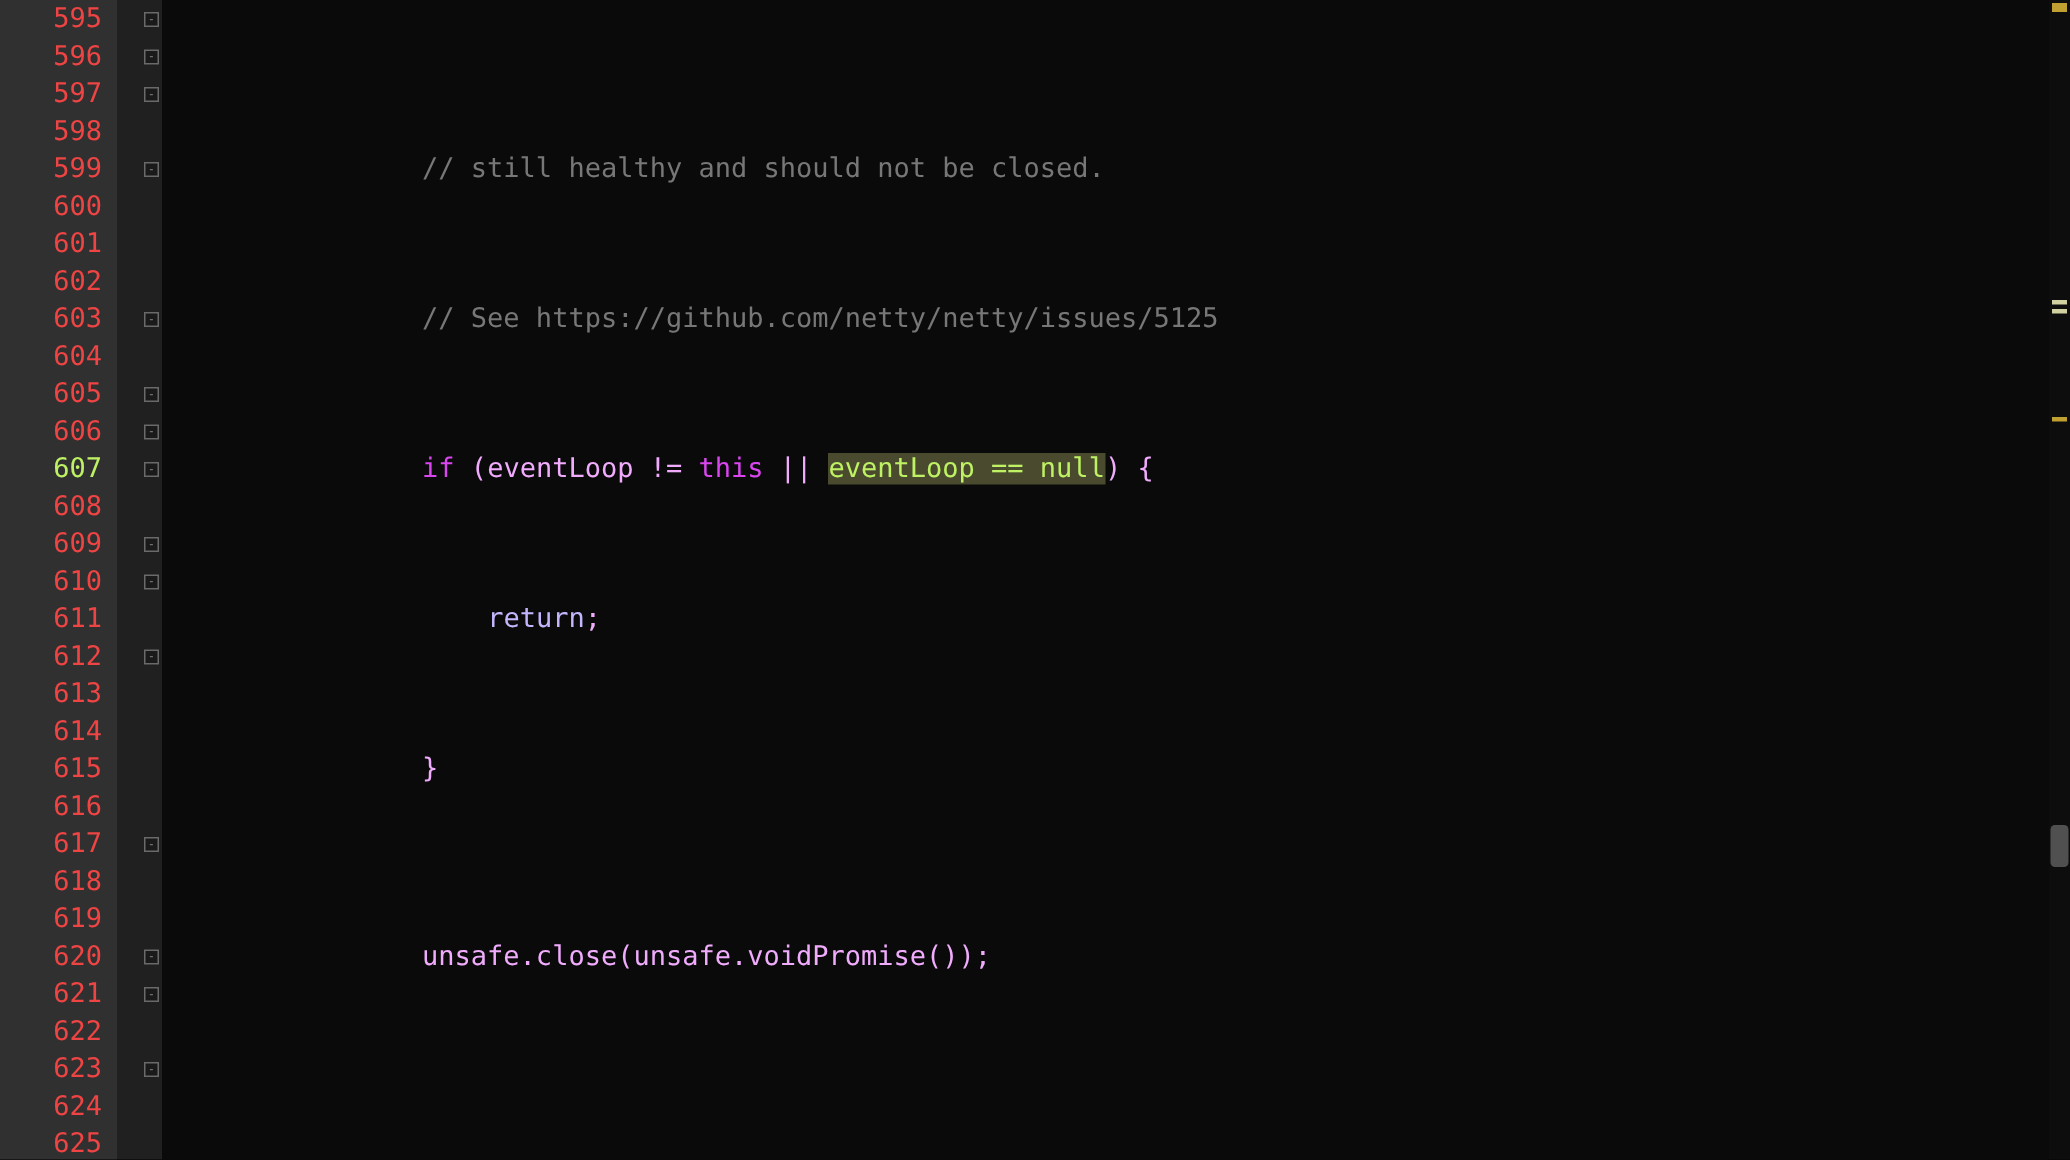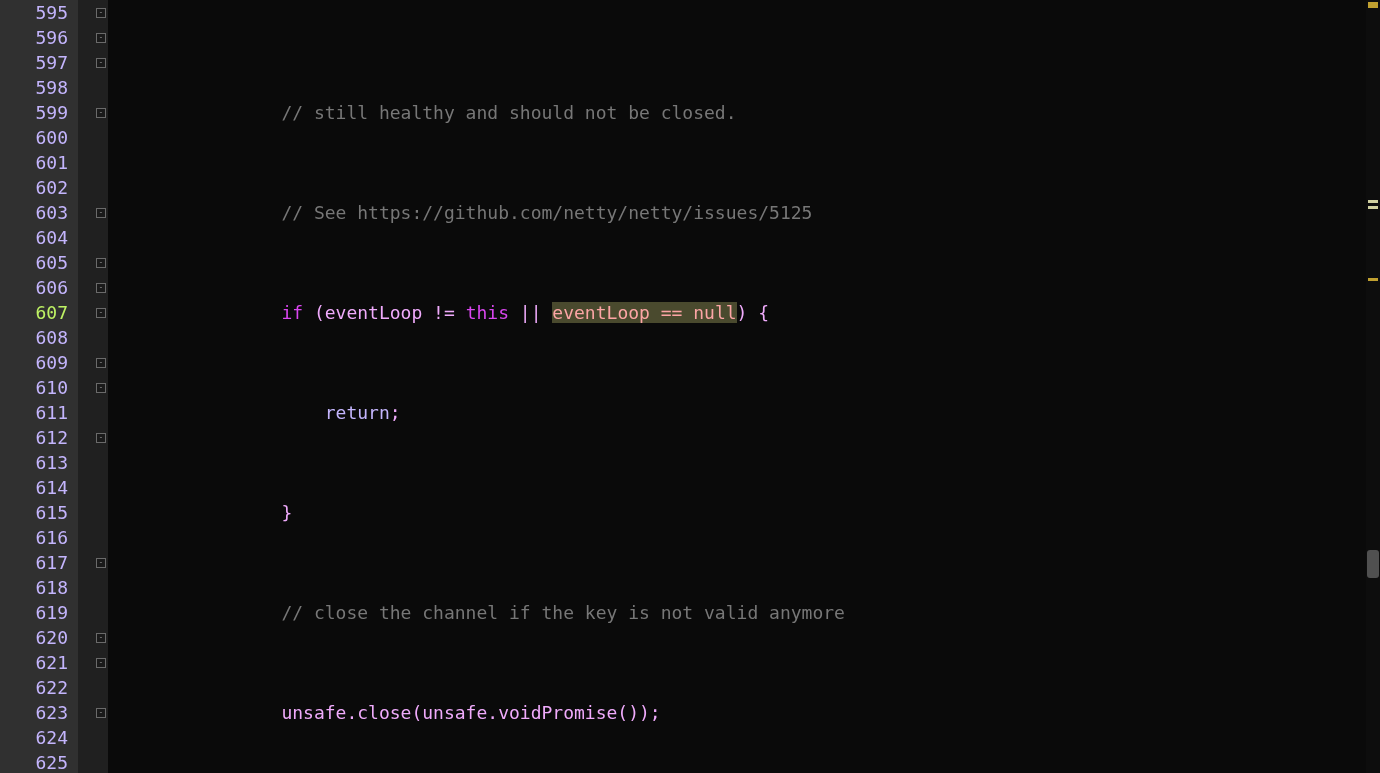--- a/index.html
+++ b/index.html
@@ -24,21 +24,21 @@
     flex: 0 0 108px;
     background: #202020;
     position: relative;
   }
   .line-numbers {
     width: 78px;
     background: #303030;
     height: 100%;
   }
   .line-no {
-    color: #c4b5fd;
+    color: #ef4444;
     text-align: right;
     padding-right: 10px;
     font-family: "Menlo", "Consolas", monospace;
     font-size: 18px;
     height: 25px;
     line-height: 25px;
   }
   .line-no.current {
     color: #bef264;
   }
@@ -69,21 +69,21 @@
     overflow: hidden;
   }
   .code-line {
     height: 25px;
     line-height: 25px;
     padding-left: 0;
   }
   .kw     { color: #d946ef; }
   .cm     { color: #777; text-align: right; }
   .id     { color: #f0abfc; }
-  .hl     { background: #4a4a2e; color: #fca5a5; }
+  .hl     { background: #4a4a2e; color: #bef264; }
   .ret    { color: #c4b5fd; }
   .scrollbar-right {
     position: absolute;
     top: 0; right: 0;
     width: 14px;
     height: 100%;
     background: #0d0d0d;
   }
   .mark {
     position: absolute;
@@ -165,21 +165,20 @@
     <div class="code-line"><span class="cm">                // still healthy and should not be closed.</span></div>
     
     <div class="code-line"><span class="cm">                // See https://github.com/netty/netty/issues/5125</span></div>
     
     <div class="code-line"><span class="id">                </span><span class="kw">if</span><span class="id"> (eventLoop != </span><span class="kw">this</span><span class="id"> || </span><span class="hl">eventLoop == null</span><span class="id">) {</span></div>
     
     <div class="code-line"><span class="id">                    </span><span class="ret">return</span><span class="id">;</span></div>
     
     <div class="code-line"><span class="id">                }</span></div>
     
-    <div class="code-line"><span class="cm">                // close the channel if the key is not valid anymore</span></div>
     
     <div class="code-line"><span class="id">                unsafe.close(unsafe.voidPromise());</span></div>
     
     
     
     
     
     
     
     

